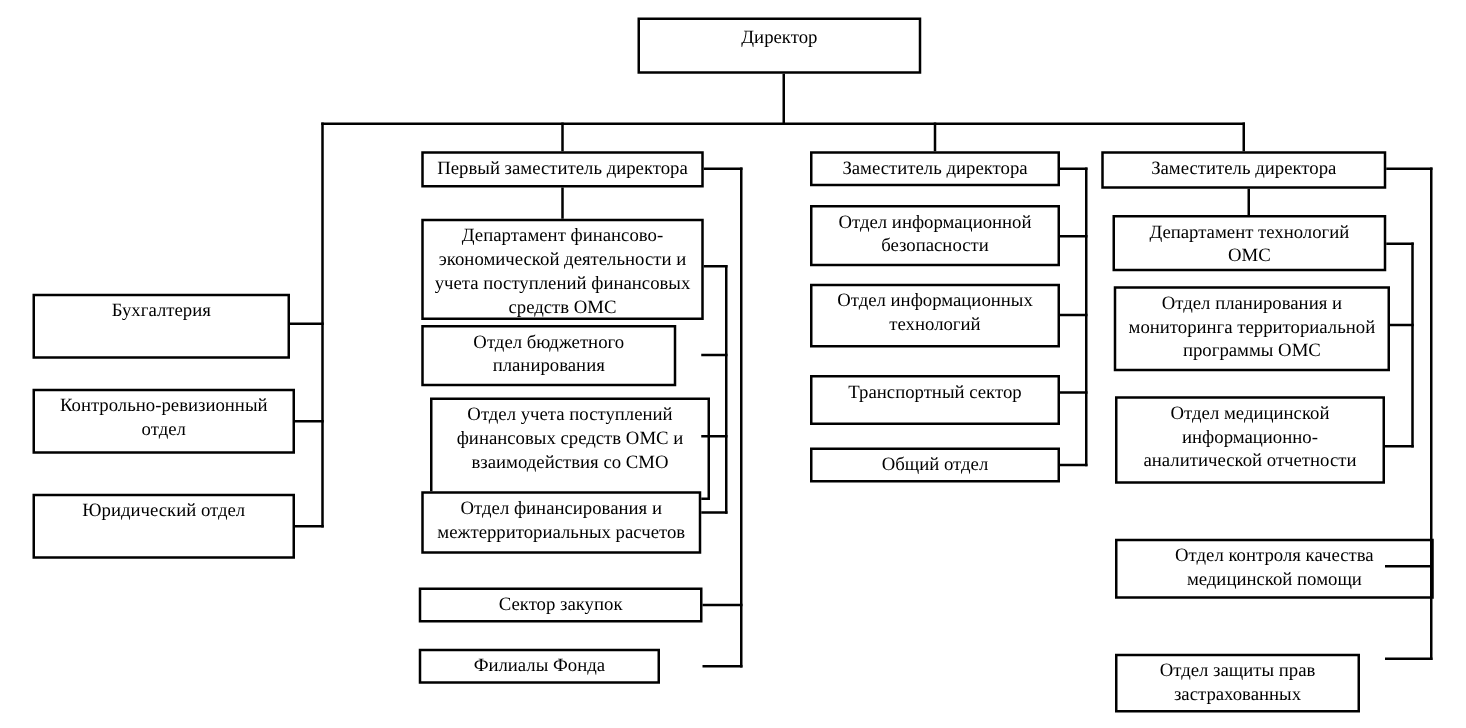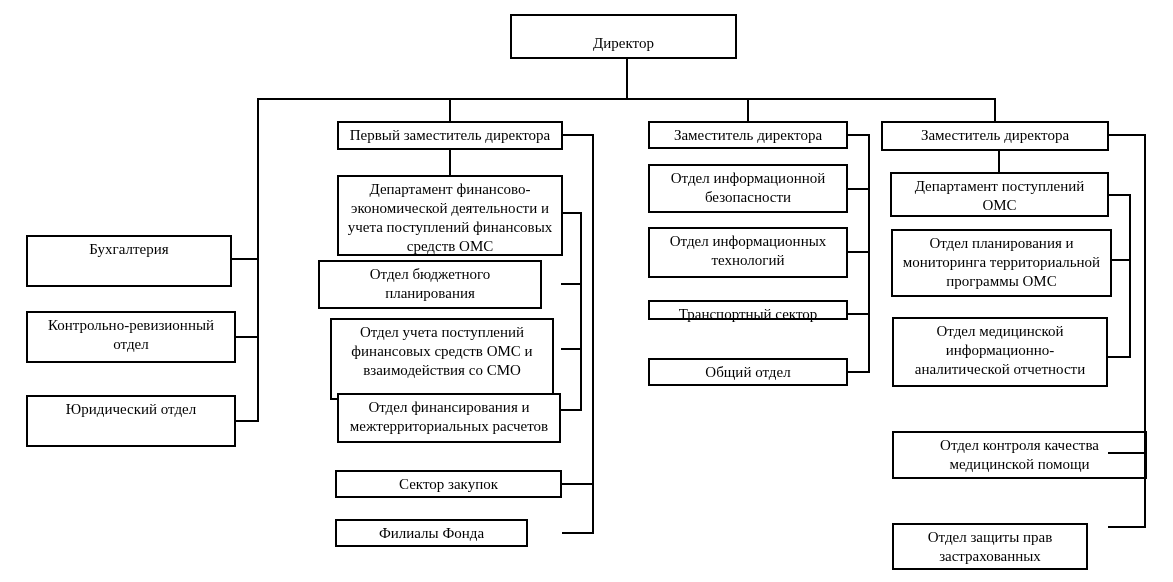--- a/index.html
+++ b/index.html
@@ -28,52 +28,52 @@
     background: #000000;
   }
   .hline { height: 2px; }
   .vline { width: 2px; }
 </style>
 </head>
 <body>
 
 <div class="canvas">
 
-  <div class="node" style="left:510px;top:14px;width:227px;height:45px;padding-top:18px">Директор</div>
+  <div class="node" style="left:510px;top:14px;width:227px;height:45px;padding-top:5px">Директор</div>
 
   <div class="node" style="left:26px;top:235px;width:206px;height:52px">Бухгалтерия</div>
   <div class="node" style="left:26px;top:311px;width:210px;height:52px">Контрольно-ревизионный
 отдел</div>
   <div class="node" style="left:26px;top:395px;width:210px;height:52px">Юридический отдел</div>
 
   <div class="node" style="left:337px;top:121px;width:226px;height:29px">Первый заместитель директора</div>
   <div class="node" style="left:337px;top:175px;width:226px;height:81px">Департамент финансово-
 экономической деятельности и
 учета поступлений финансовых
 средств ОМС</div>
-  <div class="node" style="left:318px;top:260px;width:224px;height:49px">Отдел бюджетного
+  <div class="node" style="left:337px;top:260px;width:204px;height:49px">Отдел бюджетного
 планирования</div>
-  <div class="node" style="left:330px;top:318px;width:224px;height:82px">Отдел учета поступлений
+  <div class="node" style="left:344px;top:318px;width:224px;height:82px">Отдел учета поступлений
 финансовых средств ОМС и
 взаимодействия со СМО</div>
   <div class="node" style="left:337px;top:393px;width:224px;height:50px">Отдел финансирования и
 межтерриториальных расчетов</div>
   <div class="node" style="left:335px;top:470px;width:227px;height:28px">Сектор закупок</div>
   <div class="node" style="left:335px;top:519px;width:193px;height:28px">Филиалы Фонда</div>
 
   <div class="node" style="left:648px;top:121px;width:200px;height:28px">Заместитель директора</div>
   <div class="node" style="left:648px;top:227px;width:200px;height:51px">Отдел информационных
 технологий</div>
   <div class="node" style="left:648px;top:164px;width:200px;height:49px">Отдел информационной
 безопасности</div>
-  <div class="node" style="left:648px;top:300px;width:200px;height:20px">Транспортный сектор</div>
+  <div class="node" style="left:648px;top:300px;width:200px;height:40px">Транспортный сектор</div>
   <div class="node" style="left:648px;top:358px;width:200px;height:28px">Общий отдел</div>
 
   <div class="node" style="left:881px;top:121px;width:228px;height:30px">Заместитель директора</div>
-  <div class="node" style="left:890px;top:172px;width:219px;height:45px">Департамент поступлений
+  <div class="node" style="left:890px;top:172px;width:219px;height:45px">Департамент технологий
 ОМС</div>
   <div class="node" style="left:891px;top:229px;width:221px;height:68px">Отдел планирования и
 мониторинга территориальной
 программы ОМС</div>
   <div class="node" style="left:892px;top:317px;width:216px;height:70px">Отдел медицинской
 информационно-
 аналитической отчетности</div>
   <div class="node" style="left:892px;top:431px;width:255px;height:48px">Отдел контроля качества
 медицинской помощи</div>
   <div class="node" style="left:892px;top:523px;width:196px;height:47px">Отдел защиты прав

